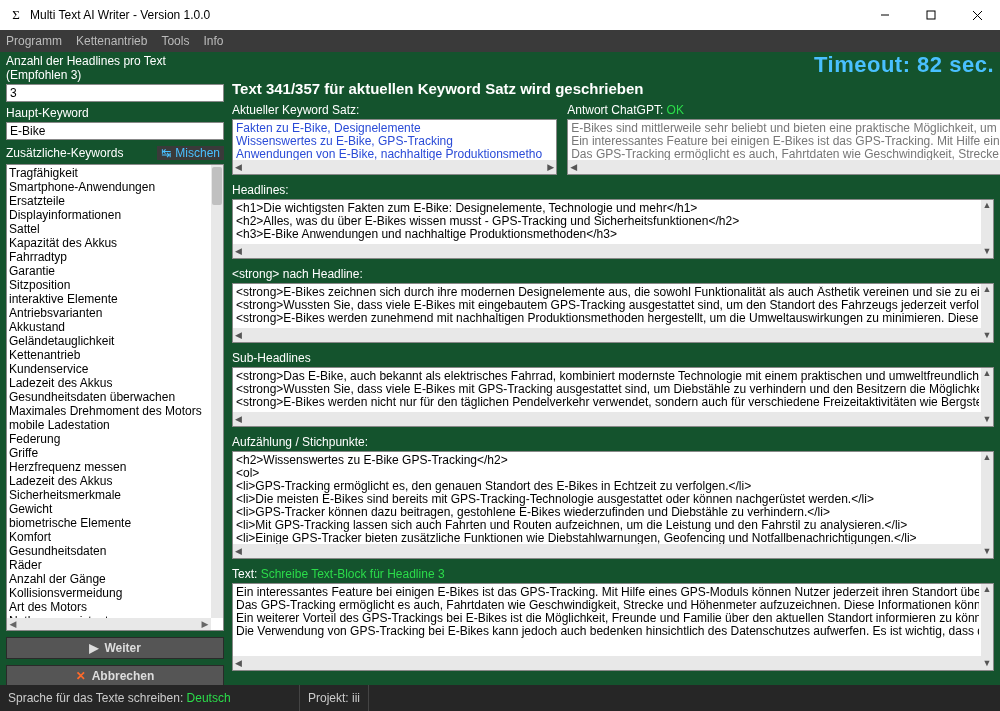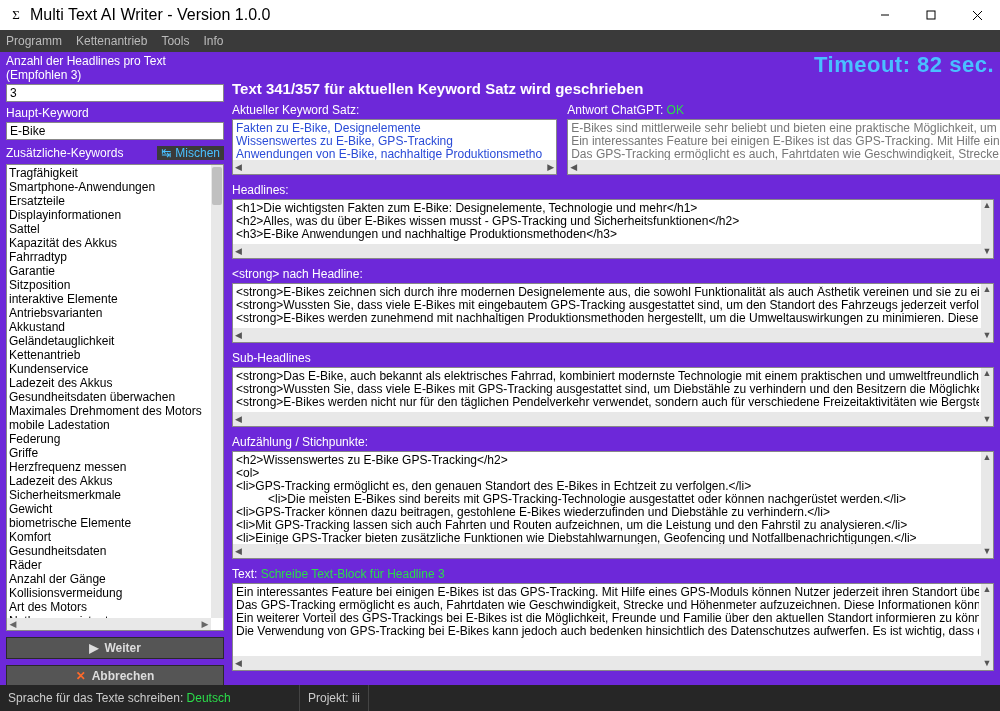--- a/index.html
+++ b/index.html
@@ -1,24 +1,24 @@
 <!DOCTYPE html>
 <html><head>
 <meta charset="utf-8">
 <style>
   * { box-sizing: border-box; margin: 0; padding: 0; font-family: "Segoe UI", Tahoma, sans-serif; }
   body { background: #3a3a3a; width: 1000px; height: 711px; overflow: hidden; font-size: 12px; color: #000; }
   .titlebar { height: 30px; background: #fff; display: flex; align-items: center; padding: 0 0 0 8px; }
   .titlebar .icon { width: 16px; height: 16px; margin-right: 6px; display:flex;align-items:center;justify-content:center; }
-  .titlebar .title { flex: 1; font-size: 16px; }
+  .titlebar .title { flex: 1; font-size: 12px; }
   .titlebar .winbtns { display: flex; height: 100%; }
   .titlebar .winbtn { width: 46px; height: 100%; display: flex; align-items: center; justify-content: center; font-size: 14px; }
   .menubar { height: 22px; background: #3a3a3a; display: flex; align-items: center; padding: 0 6px; gap: 14px; color: #bbb; font-size: 12px; }
   .menubar span { cursor: default; }
-  .content { position: absolute; top: 52px; left: 0; right: 0; bottom: 20px; background:#6d28d9;text-decoration:underline; }
+  .content { position: absolute; top: 52px; left: 0; right: 0; bottom: 20px; background:#14532d;text-decoration:underline; }
   .leftpane { position: absolute; left: 6px; top: 0; width: 218px; bottom: 4px; display:flex; flex-direction:column; }
   .lbl { color: #fff; font-size: 12px; margin: 2px 0 2px 0; }
   .textinput { width: 100%; height: 18px; background: #fff; border: 1px solid #888; font-size: 12px; padding: 0 3px; }
   .kw-header { display:flex; align-items:center; justify-content:space-between; margin-top:4px;}
   .mix-btn { background:#3a3a3a; color:#49c0ff; border:none; font-size:12px; padding:0 4px; cursor:pointer; display:flex; align-items:center; gap:4px;}
   .listbox { flex:1; background:#fff; border:1px solid #888; overflow:hidden; position:relative; margin-top:2px;}
   .listbox-inner { position:absolute; inset:0 12px 12px 0; overflow:hidden; padding:1px 2px;}
   .listbox-item { font-size:12px; line-height:14px; white-space:nowrap; overflow:hidden; }
   .vscroll { position:absolute; right:0; top:0; bottom:12px; width:12px; background:#e8e8e8; }
   .vscroll .thumb { position:absolute; left:1px; right:1px; top:2px; height:38px; background:#c0c0c0; border-radius:2px;}
@@ -261,21 +261,21 @@
       </div>
     </div>
 
     <div class="section">
       <div class="lbl">Aufzählung / Stichpunkte:</div>
       <div class="box">
         <div class="tallbox" id="bulbox" style="height:92px">
             <div style="white-space: nowrap; overflow: hidden;">&lt;h2&gt;Wissenswertes zu E-Bike GPS-Tracking&lt;/h2&gt;</div>
             <div style="white-space: nowrap; overflow: hidden;">&lt;ol&gt;</div>
             <div style="white-space: nowrap; overflow: hidden;">&lt;li&gt;GPS-Tracking ermöglicht es, den genauen Standort des E-Bikes in Echtzeit zu verfolgen.&lt;/li&gt;</div>
-            <div style="white-space: nowrap; overflow: hidden; margin-left: 32px;">&lt;li&gt;Die meisten E-Bikes sind bereits mit GPS-Tracking-Technologie ausgestattet oder können nachgerüstet werden.&lt;/li&gt;</div>
+            <div style="white-space: nowrap; overflow: hidden;">&lt;li&gt;Die meisten E-Bikes sind bereits mit GPS-Tracking-Technologie ausgestattet oder können nachgerüstet werden.&lt;/li&gt;</div>
             <div style="white-space: nowrap; overflow: hidden;">&lt;li&gt;GPS-Tracker können dazu beitragen, gestohlene E-Bikes wiederzufinden und Diebstähle zu verhindern.&lt;/li&gt;</div>
             <div style="white-space: nowrap; overflow: hidden;">&lt;li&gt;Mit GPS-Tracking lassen sich auch Fahrten und Routen aufzeichnen, um die Leistung und den Fahrstil zu analysieren.&lt;/li&gt;</div>
             <div style="white-space: nowrap; overflow: hidden;">&lt;li&gt;Einige GPS-Tracker bieten zusätzliche Funktionen wie Diebstahlwarnungen, Geofencing und Notfallbenachrichtigungen.&lt;/li&gt;</div>
           </div>
         <div class="vscroll2">
             <div class="up">▲</div>
             <div class="track"></div>
             <div class="dn">▼</div>
           </div>
         <div class="hscroll2">

